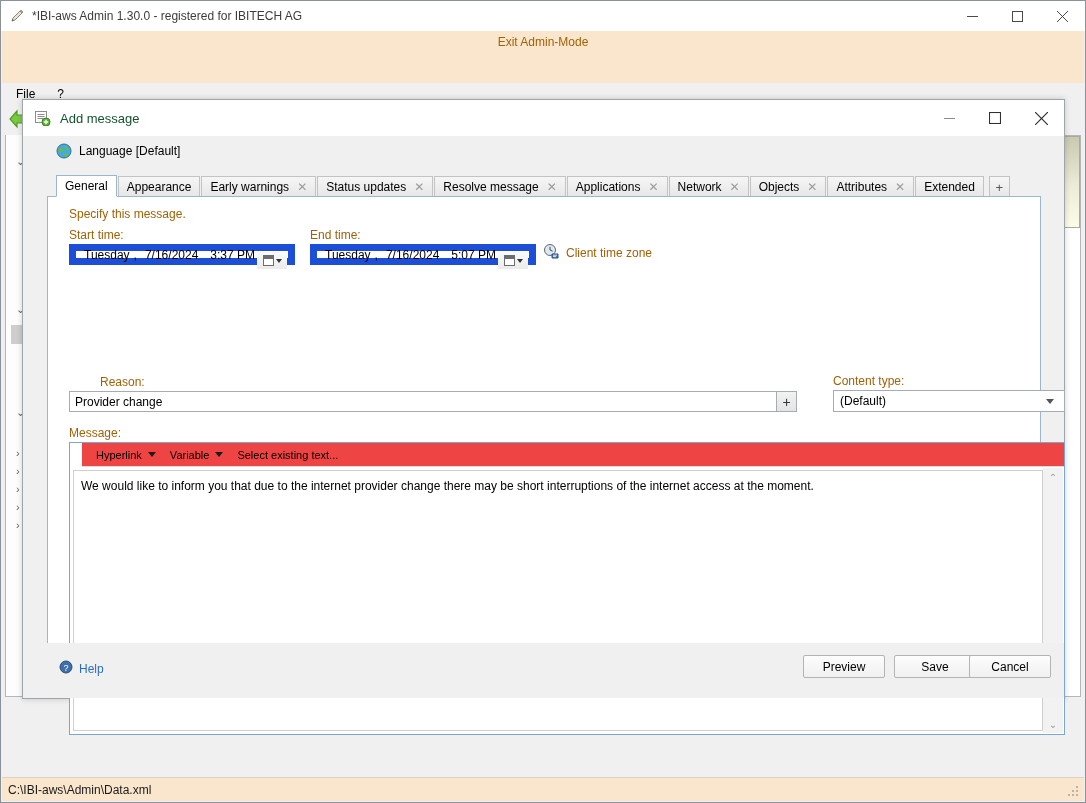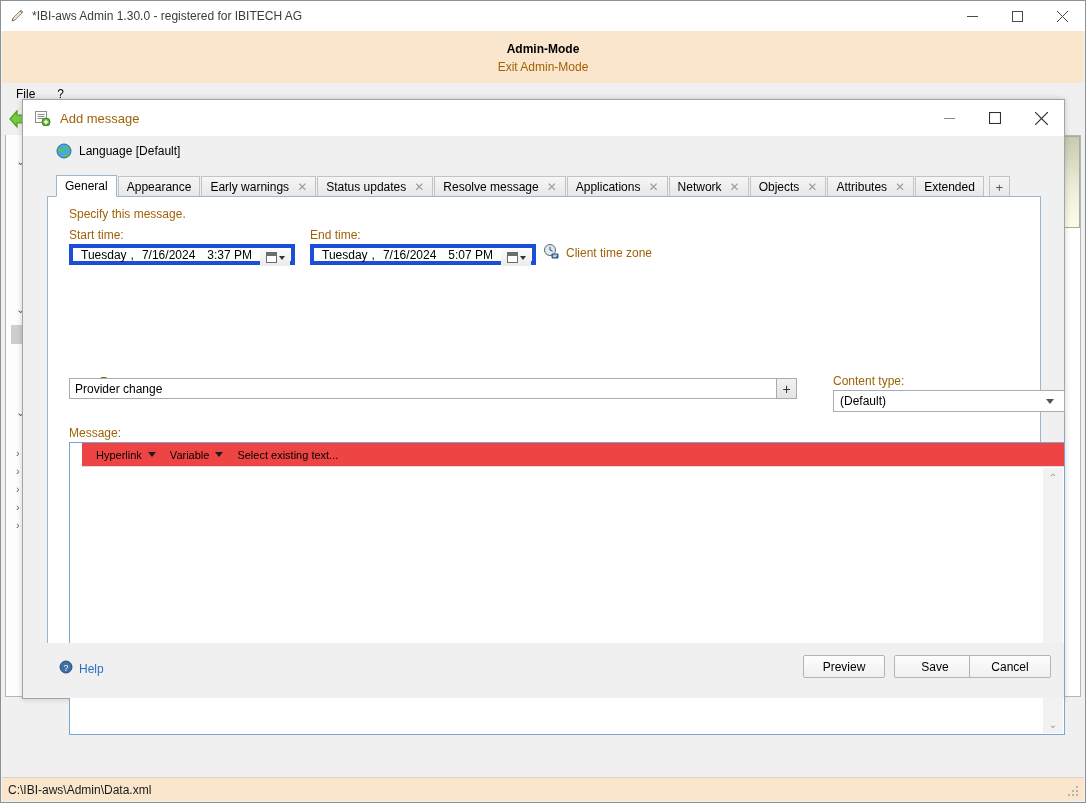--- a/index.html
+++ b/index.html
@@ -113,21 +113,21 @@
     background: #f0f0f0;
     border: 1px solid #9fa5ab;
     box-shadow: 0 0 6px rgba(0,0,0,.18);
   }
   #dlg-titlebar {
     position: absolute; left: 0; top: 0; right: 0; height: 36px;
     background: #ffffff;
     display: flex; align-items: center;
   }
   #dlg-titlebar .dt-icon { margin-left: 11px; margin-right: 9px; width: 17px; height: 16px; }
-  #dlg-titlebar .dt-text { font-size: 13px; color: #a16207; }
+  #dlg-titlebar .dt-text { font-size: 13px; color: #14532d; }
   #dlg-win-controls { position: absolute; right: 0; top: 0; height: 36px; display: flex; }
   #dlg-win-controls .wc {
     width: 46px; height: 36px; display: flex; align-items: center; justify-content: center;
     color: #303030;
   }
 
   
   #lang-row {
     position: absolute; left: 0; top: 36px; right: 0; height: 30px;
     display: flex; align-items: center; padding-left: 33px;
@@ -162,39 +162,39 @@
 
   
   #tabpage {
     position: absolute; left: 24px; top: 96px; right: 23px; height: 448px;
     background: #ffffff; border: 1px solid #9cb7cd;
   }
 
   .lbl { font-size: 12px; color: #a16207; }
 
   .field {
-    background: #ffffff; border: 4px solid #1d4ed8;
+    background: #ffffff; border: 7px solid #1d4ed8;
     height: 21px; display: flex; align-items: center;
     font-size: 12px;
   }
 
   
   .dtp { width: 226px; position: relative; padding-left: 8px; }
   .dtp .seg { padding-right: 4px; }
   .dtp .btn {
     position: absolute; right: 1px; top: 1px; width: 30px; height: 17px;
     background: linear-gradient(to bottom,#fbfbfb,#ebebeb);
     display: flex; align-items: center; justify-content: center; gap:2px;
   }
   .cal-ico { width: 11px; height: 11px; border: 1px solid #6d6d6d; background:#fff; position:relative;}
   .cal-ico:before { content:""; position:absolute; left:0; right:0; top:0; height:3px; background:#6d6d6d;}
   .caret-dn { width:0;height:0;border-left:3px solid transparent;border-right:3px solid transparent;border-top:4px solid #333;}
 
   
-  #reason-field { position: absolute; left: 21px; top: 181px; width: 728px; height: 21px; }
+  #reason-field { position: absolute; left: 21px; top: 194px; width: 728px; height: 21px; }
   #reason-input {
     position:absolute; left:0; top:0; width: 708px; height: 21px;
     background:#fff; border:1px solid #a5acb2; border-right: none;
     display:flex; align-items:center; padding-left:5px; font-size:12px;
   }
   #reason-plus {
     position:absolute; right:0; top:0; width: 21px; height: 21px;
     background: linear-gradient(to bottom,#f2f2f2,#e4e4e4);
     border: 1px solid #a5acb2;
     display:flex; align-items:center;justify-content:center;
@@ -277,21 +277,20 @@
       <div class="wc">
         <svg width="11" height="11" viewBox="0 0 11 11">
             <line x1="0" y1="0" x2="11" y2="11" stroke="#4a4a4a" stroke-width="1"></line>
             <line x1="11" y1="0" x2="0" y2="11" stroke="#4a4a4a" stroke-width="1"></line>
           </svg>
       </div>
     </div>
   </div>
 
   <div id="admin-banner">
-    <div class="am-title">Admin-Mode</div>
     <div class="am-link">Exit Admin-Mode</div>
   </div>
 
   <div id="menubar">
     <div class="mi">File</div>
     <div class="mi">?</div>
   </div>
 
   <div id="toolbar-row">
     <span id="back-arrow">
@@ -488,20 +487,21 @@
           <span class="tcaret"></span>
         </span>
         <span class="tbtn">
           <span>Variable</span>
           <span class="tcaret"></span>
         </span>
         <span class="tbtn">
           <span>Select existing text...</span>
         </span>
       </div>
+      <div id="msg-inner">We would like to inform you that due to the internet provider change there may be short interruptions of the internet access at the moment.</div>
       <div id="msg-scroll">
         <div class="arw">⌃</div>
         <div class="arw bot">⌄</div>
       </div>
     </div>
   </div>
 
   <div id="dlg-footer">
     <div id="help-link">
       <span>

